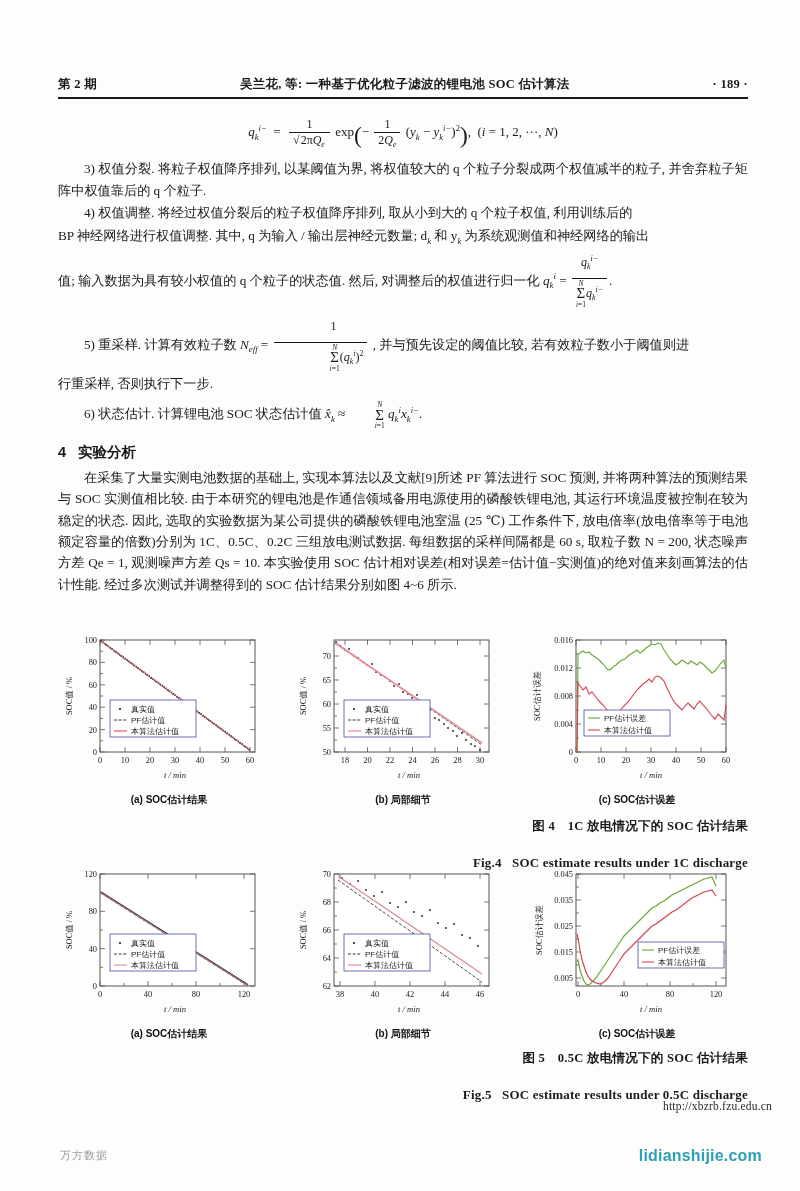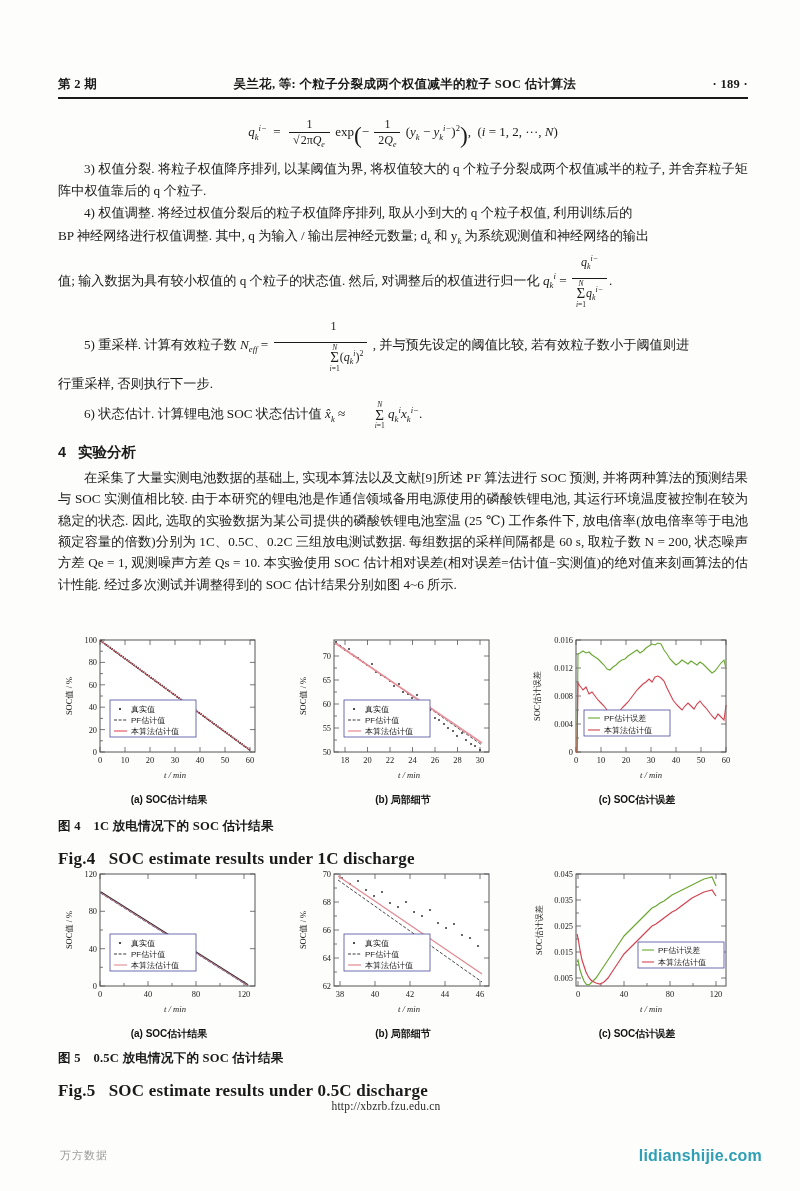--- a/index.html
+++ b/index.html
@@ -71,57 +71,57 @@
     position: absolute; left: 58px; width: 690px;
     display: flex; justify-content: space-between; align-items: flex-start;
   }
   .figcell { width: 222px; }
   .subcap {
     text-align: center; font-size: 10px; font-weight: bold;
     font-family: "Liberation Sans", sans-serif; margin-top: 3px;
     color: #111;
   }
   .figcaption {
-    position: absolute; left: 58px; width: 690px; text-align: left;
+    position: absolute; left: 58px; width: 690px; text-align: right;
   }
   .figcaption .cn { font-size: 12.6px; font-weight: bold; letter-spacing: .2px; }
   .figcaption .en {
-    font-size: 17px; font-weight: bold; margin-top: 14px; letter-spacing: .2px;
+    font-size: 13px; font-weight: bold; margin-top: 20px; letter-spacing: .2px;
   }
 
   
   .plot { position: relative; width: 222px; height: 158px; }
   .plot svg { display: block; }
   .axtext { font-family: "Liberation Serif", serif; font-size: 8.4px; fill: #1a1a1a; }
   .axtext-it { font-family: "Liberation Serif", serif; font-size: 8.6px; fill: #1a1a1a; font-style: italic; }
   .legtext { font-family: "Liberation Sans", sans-serif; font-size: 8px; fill: #1a1a1a; }
 
   
   .url {
-    position: absolute; left: 0; top: 1100px; width: 772px; text-align: center;
+    position: absolute; left: 0; top: 1100px; width: 772px; text-align: right;
     font-size: 11.5px; color: #2a2a2a; letter-spacing: .2px;
   }
   .wf {
     position: absolute; left: 60px; top: 1148px;
     font-size: 11px; color: #9a9a9a; letter-spacing: 1px;
   }
   .brand {
     position: absolute; right: 38px; top: 1147px;
     font-family: "Liberation Sans", sans-serif;
     font-size: 16px; font-weight: bold; color: #2e9fb5; letter-spacing: .2px;
   }
 </style>
 </head>
 <body>
 
 <div class="page">
 
   <div class="runhead">
     <span class="issue">第 2 期</span>
-    <span class="title">吴兰花, 等: 个粒子分裂成两个权值减半的粒子 SOC 估计算法</span>
+    <span class="title">吴兰花, 等: 一种基于优化粒子滤波的锂电池 SOC 估计算法</span>
     <span class="pageno">· 189 ·</span>
   </div>
   <div class="rule"></div>
 
   <div class="content">
 
     <div class="eqn-block">
       <span class="mathi">q</span><sub class="mathi">k</sub><sup class="mathi">i−</sup>
       &nbsp;=&nbsp;
       <span class="frac"><span class="num">1</span><span class="den">√<span class="sqrt">2π<span class="mathi">Q</span><sub class="mathi">e</sub></span></span></span>

